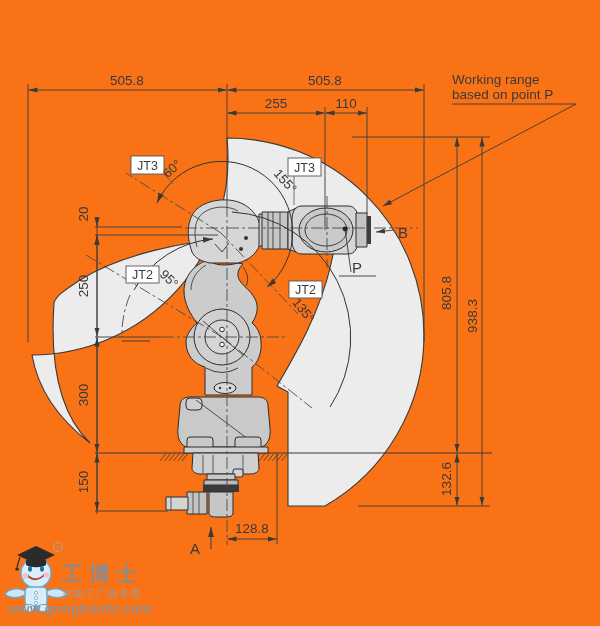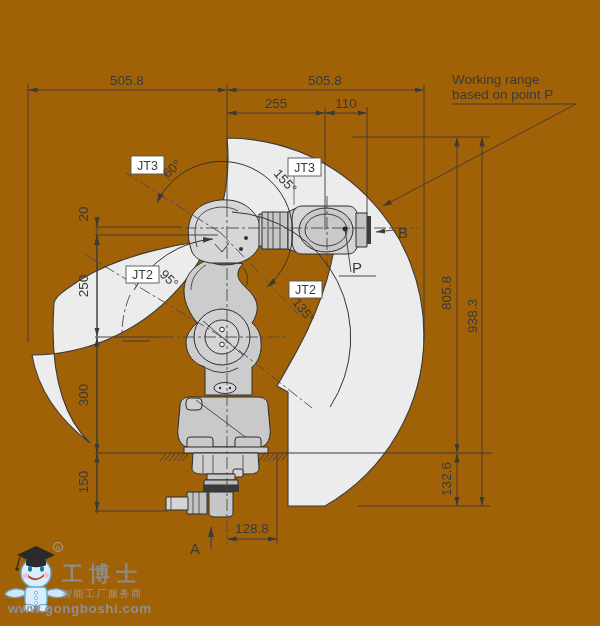--- a/index.html
+++ b/index.html
@@ -1,16 +1,16 @@
 <!DOCTYPE html>
 <html><head>
 <meta charset="utf-8">
 <style>
   html,body{margin:0;padding:0;background:#fff;}
-  #stage{position:relative;width:600px;height:626px;background:#a16207;overflow:hidden;
+  #stage{position:relative;width:600px;height:626px;background:#f97316;overflow:hidden;
          font-family:"Liberation Sans", sans-serif;text-align:right;}
   svg{display:block;}
   text{font-family:"Liberation Sans", sans-serif;fill:#3a3a3a;}
   .dim{font-size:13.5px;}
   .jt{font-size:12.5px;}
   .ang{font-size:13px;}
   .note{font-size:13.5px;}
   .ptlabel{font-size:15px;}
   .brand{font-family:"Liberation Serif", serif;font-weight:bold;font-size:21px;fill:#8c8c8c;letter-spacing:6px;}
   .tagline{font-size:10px;fill:#9a9a9a;letter-spacing:1.5px;}

